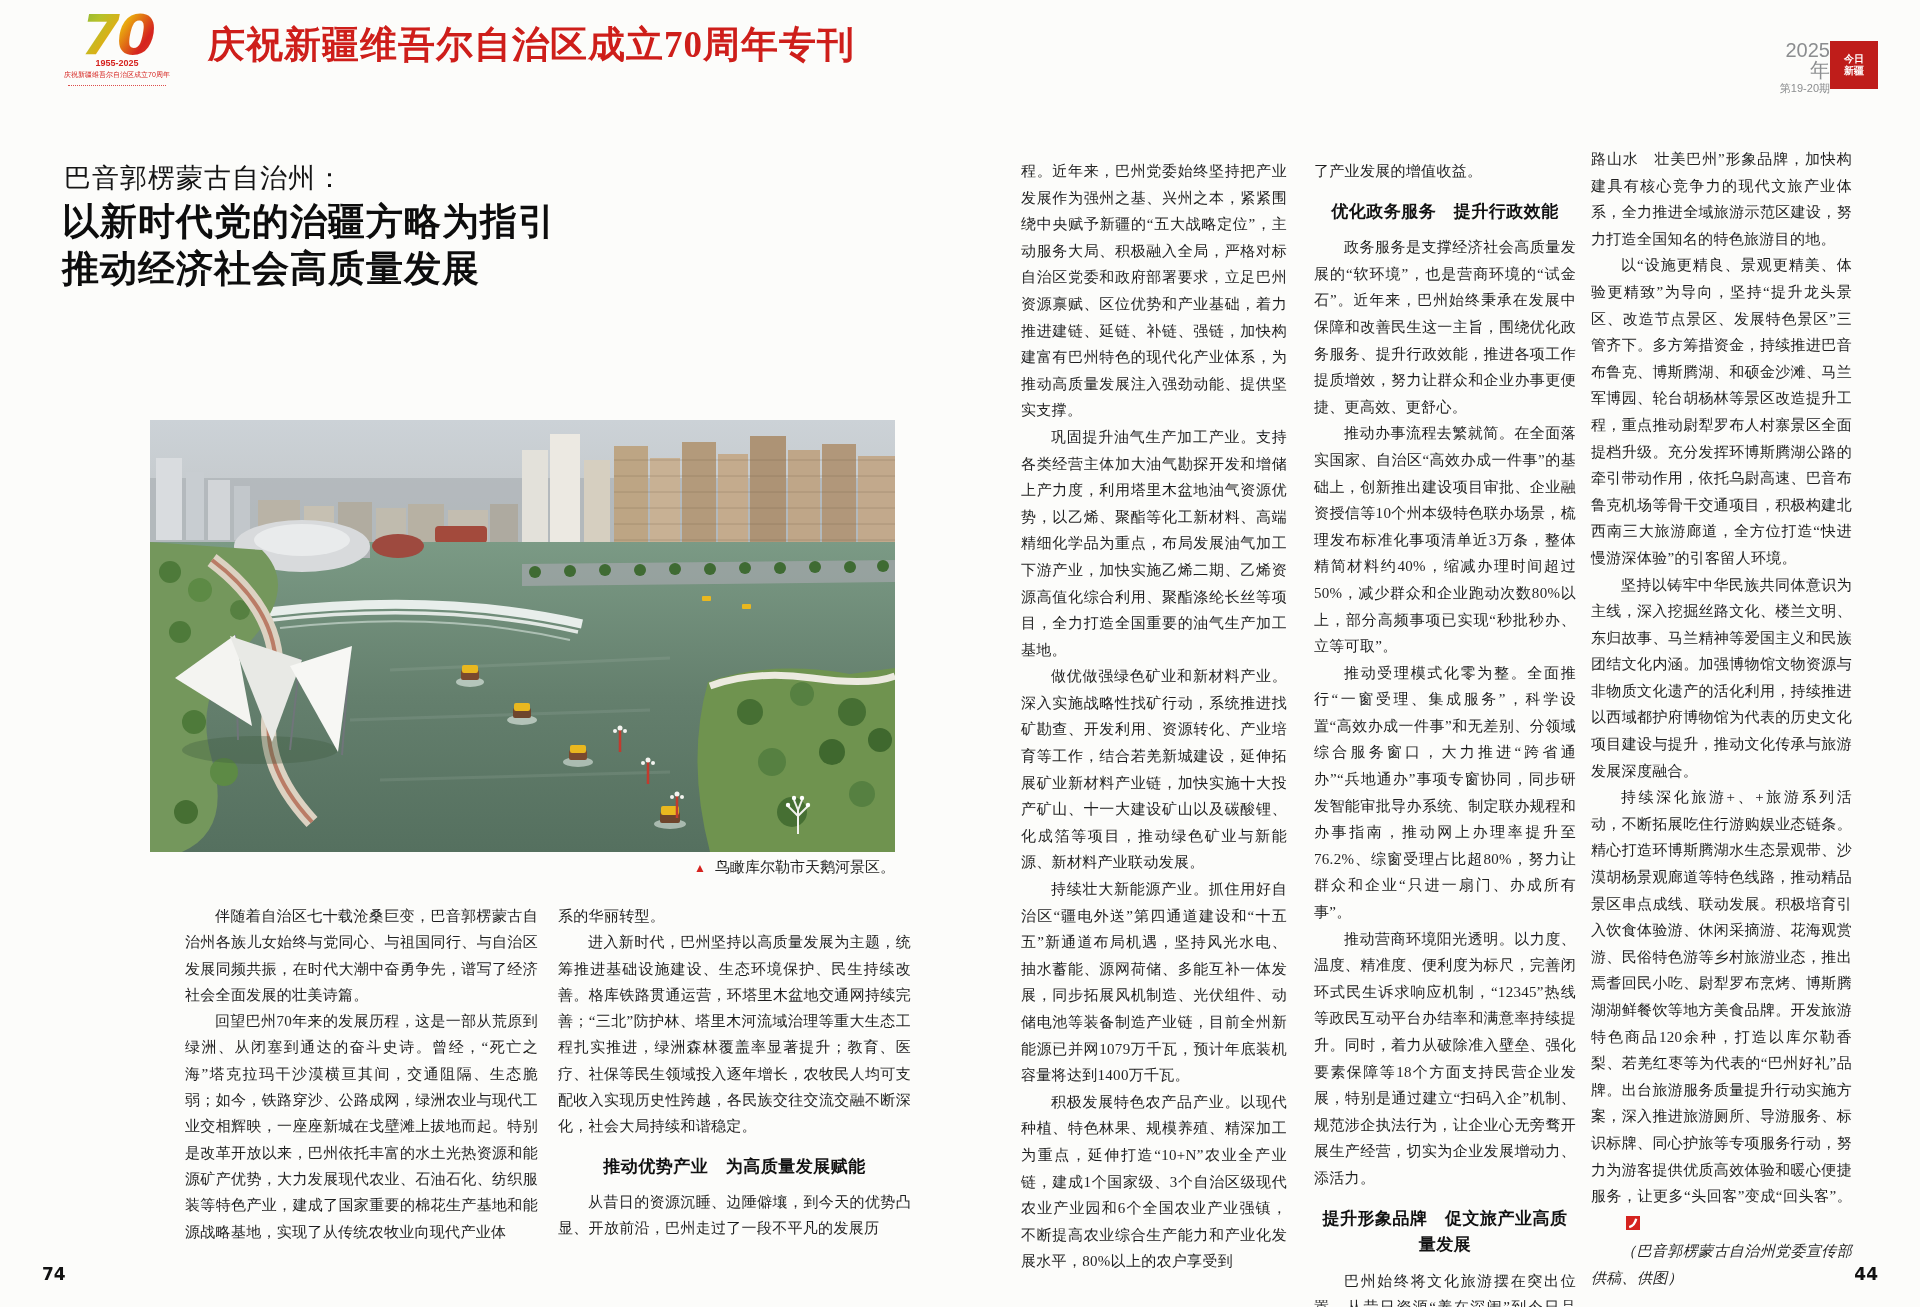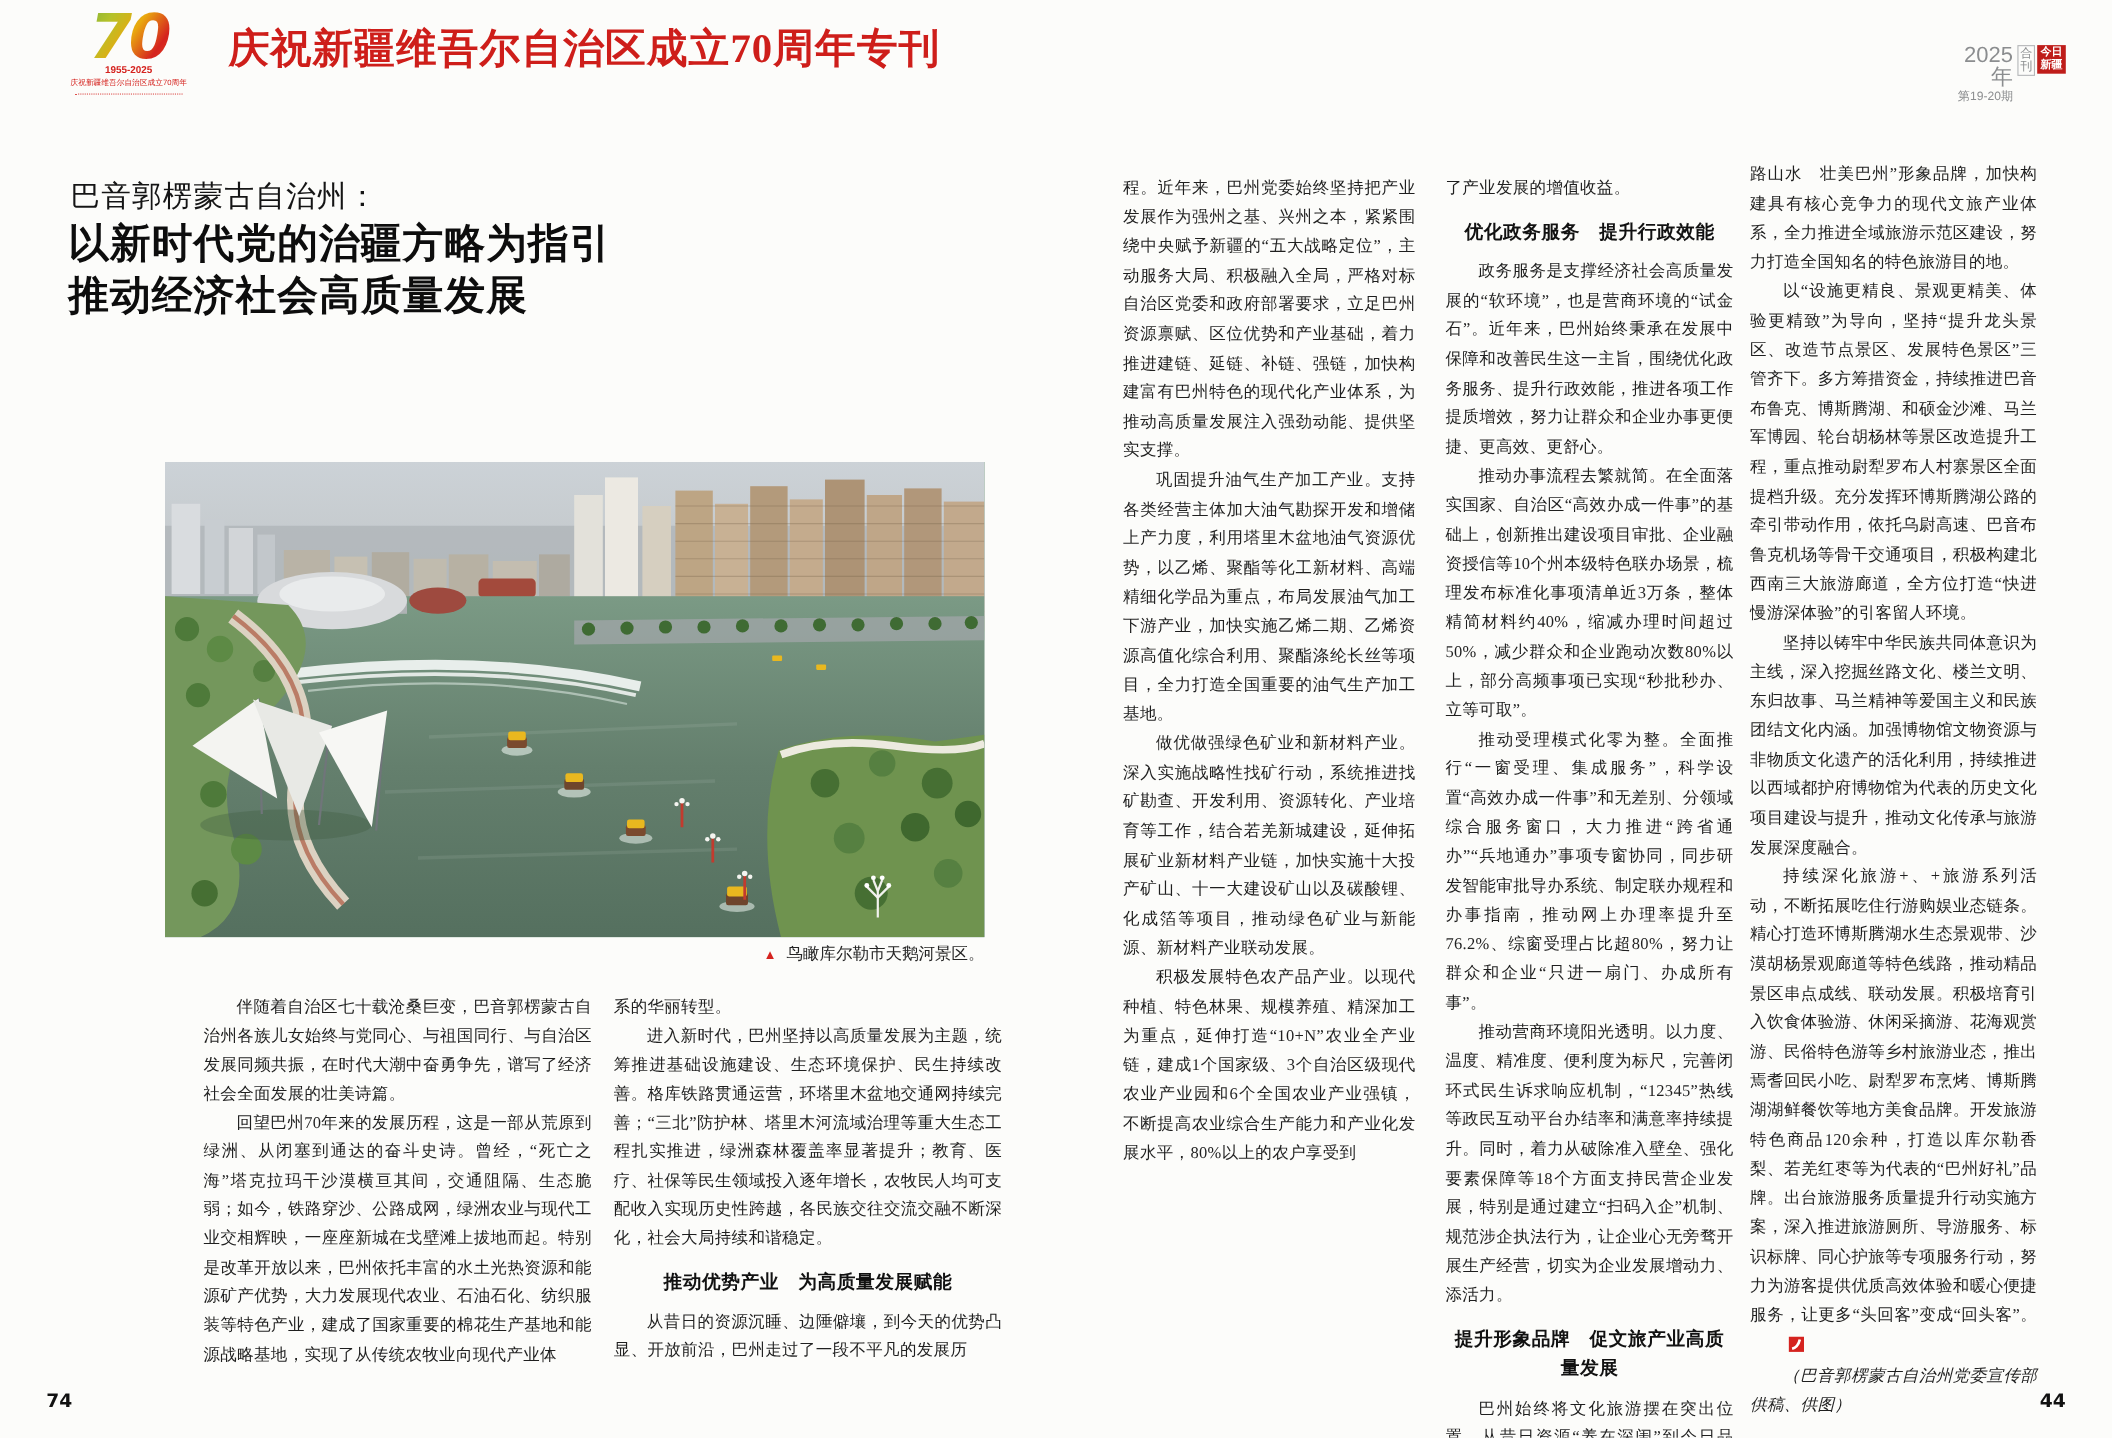--- a/index.html
+++ b/index.html
@@ -27,21 +27,21 @@
   .issue{right:90px;top:40px;width:70px;text-align:right;color:#8b8d8f;font-family:"Liberation Sans",sans-serif;}
   .issue-year{font-size:20px;line-height:20px;}
   .issue-no{font-size:11px;line-height:13px;margin-top:2px;}
   .hekan{
     right:70px;top:41px;width:14px;height:24px;padding:1px 0;
     border:1px solid #b4b6b8;color:#8b8d8f;
     font-family:"Liberation Sans",sans-serif;font-size:11px;line-height:12px;
     text-align:center;word-break:break-all;
   }
   .masthead{
-    right:42px;top:41px;width:24px;height:24px;padding:1px;
+    right:42px;top:41px;width:24px;height:24px;padding:12px;
     background:#bf1d1a;color:#fff;text-align:center;
     font-weight:700;font-size:10px;line-height:12px;word-break:break-all;letter-spacing:0;
   }
   
   .kicker{
     left:64px;top:160px;
     font-family:"DejaVu Sans","Liberation Sans",sans-serif;
     font-size:27px;font-weight:500;letter-spacing:1px;color:#151515;
   }
   .headline{
@@ -309,20 +309,21 @@
   <p class="cont">系的华丽转型。</p>
   <p>进入新时代，巴州坚持以高质量发展为主题，统筹推进基础设施建设、生态环境保护、民生持续改善。格库铁路贯通运营，环塔里木盆地交通网持续完善；“三北”防护林、塔里木河流域治理等重大生态工程扎实推进，绿洲森林覆盖率显著提升；教育、医疗、社保等民生领域投入逐年增长，农牧民人均可支配收入实现历史性跨越，各民族交往交流交融不断深化，社会大局持续和谐稳定。</p>
   <p class="head">推动优势产业　为高质量发展赋能</p>
   <p>从昔日的资源沉睡、边陲僻壤，到今天的优势凸显、开放前沿，巴州走过了一段不平凡的发展历</p>
 </div>
 
 <div class="abs col colR col-1">
   <p class="cont">程。近年来，巴州党委始终坚持把产业发展作为强州之基、兴州之本，紧紧围绕中央赋予新疆的“五大战略定位”，主动服务大局、积极融入全局，严格对标自治区党委和政府部署要求，立足巴州资源禀赋、区位优势和产业基础，着力推进建链、延链、补链、强链，加快构建富有巴州特色的现代化产业体系，为推动高质量发展注入强劲动能、提供坚实支撑。</p>
   <p>巩固提升油气生产加工产业。支持各类经营主体加大油气勘探开发和增储上产力度，利用塔里木盆地油气资源优势，以乙烯、聚酯等化工新材料、高端精细化学品为重点，布局发展油气加工下游产业，加快实施乙烯二期、乙烯资源高值化综合利用、聚酯涤纶长丝等项目，全力打造全国重要的油气生产加工基地。</p>
   <p>做优做强绿色矿业和新材料产业。深入实施战略性找矿行动，系统推进找矿勘查、开发利用、资源转化、产业培育等工作，结合若羌新城建设，延伸拓展矿业新材料产业链，加快实施十大投产矿山、十一大建设矿山以及碳酸锂、化成箔等项目，推动绿色矿业与新能源、新材料产业联动发展。</p>
+  <p>持续壮大新能源产业。抓住用好自治区“疆电外送”第四通道建设和“十五五”新通道布局机遇，坚持风光水电、抽水蓄能、源网荷储、多能互补一体发展，同步拓展风机制造、光伏组件、动储电池等装备制造产业链，目前全州新能源已并网1079万千瓦，预计年底装机容量将达到1400万千瓦。</p>
   <p>积极发展特色农产品产业。以现代种植、特色林果、规模养殖、精深加工为重点，延伸打造“10+N”农业全产业链，建成1个国家级、3个自治区级现代农业产业园和6个全国农业产业强镇，不断提高农业综合生产能力和产业化发展水平，80%以上的农户享受到</p>
 </div>
 
 <div class="abs col colR col-2">
   <p class="cont">了产业发展的增值收益。</p>
   <p class="head">优化政务服务　提升行政效能</p>
   <p>政务服务是支撑经济社会高质量发展的“软环境”，也是营商环境的“试金石”。近年来，巴州始终秉承在发展中保障和改善民生这一主旨，围绕优化政务服务、提升行政效能，推进各项工作提质增效，努力让群众和企业办事更便捷、更高效、更舒心。</p>
   <p>推动办事流程去繁就简。在全面落实国家、自治区“高效办成一件事”的基础上，创新推出建设项目审批、企业融资授信等10个州本级特色联办场景，梳理发布标准化事项清单近3万条，整体精简材料约40%，缩减办理时间超过50%，减少群众和企业跑动次数80%以上，部分高频事项已实现“秒批秒办、立等可取”。</p>
   <p>推动受理模式化零为整。全面推行“一窗受理、集成服务”，科学设置“高效办成一件事”和无差别、分领域综合服务窗口，大力推进“跨省通办”“兵地通办”事项专窗协同，同步研发智能审批导办系统、制定联办规程和办事指南，推动网上办理率提升至76.2%、综窗受理占比超80%，努力让群众和企业“只进一扇门、办成所有事”。</p>
   <p>推动营商环境阳光透明。以力度、温度、精准度、便利度为标尺，完善闭环式民生诉求响应机制，“12345”热线等政民互动平台办结率和满意率持续提升。同时，着力从破除准入壁垒、强化要素保障等18个方面支持民营企业发展，特别是通过建立“扫码入企”机制、规范涉企执法行为，让企业心无旁骛开展生产经营，切实为企业发展增动力、添活力。</p>

